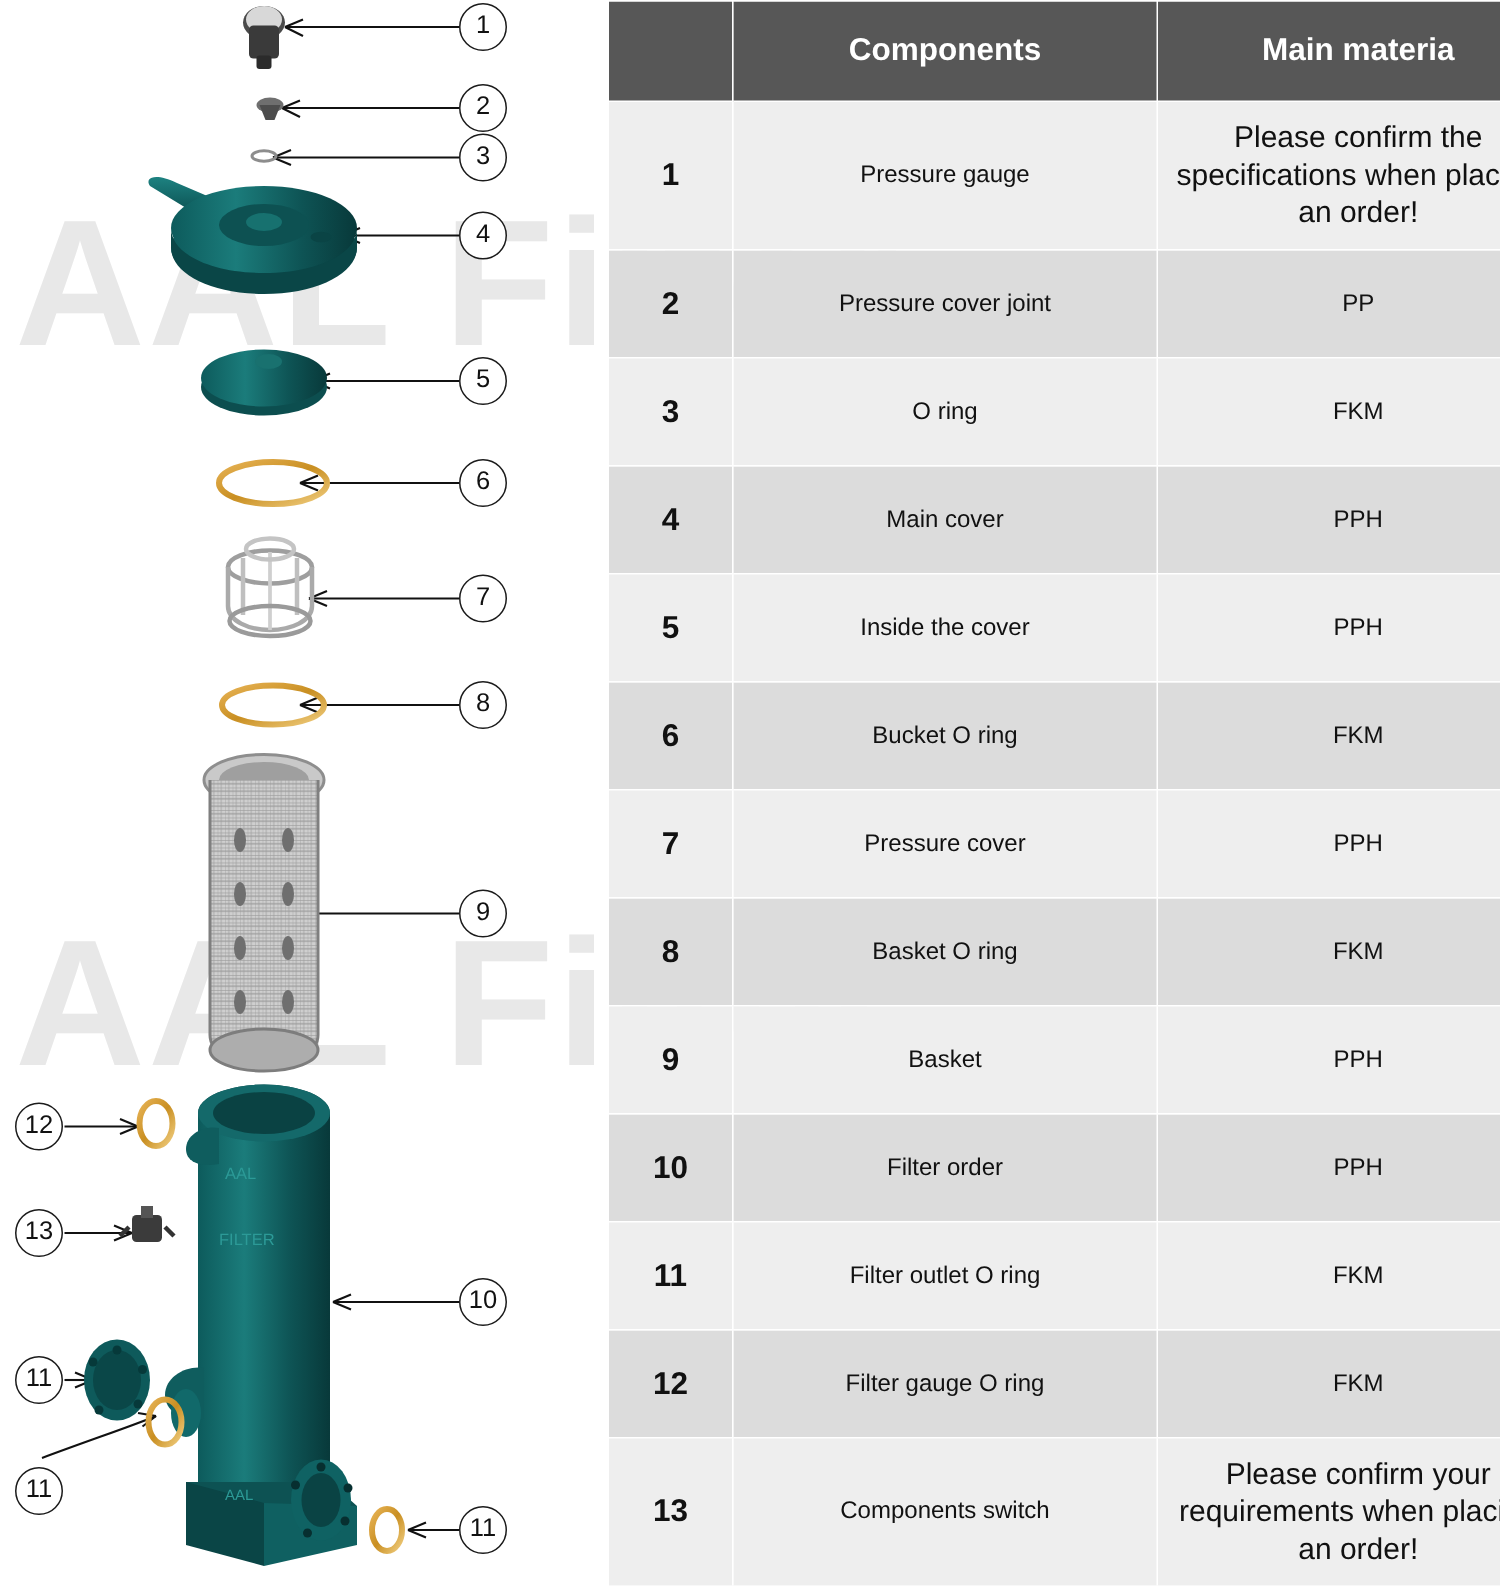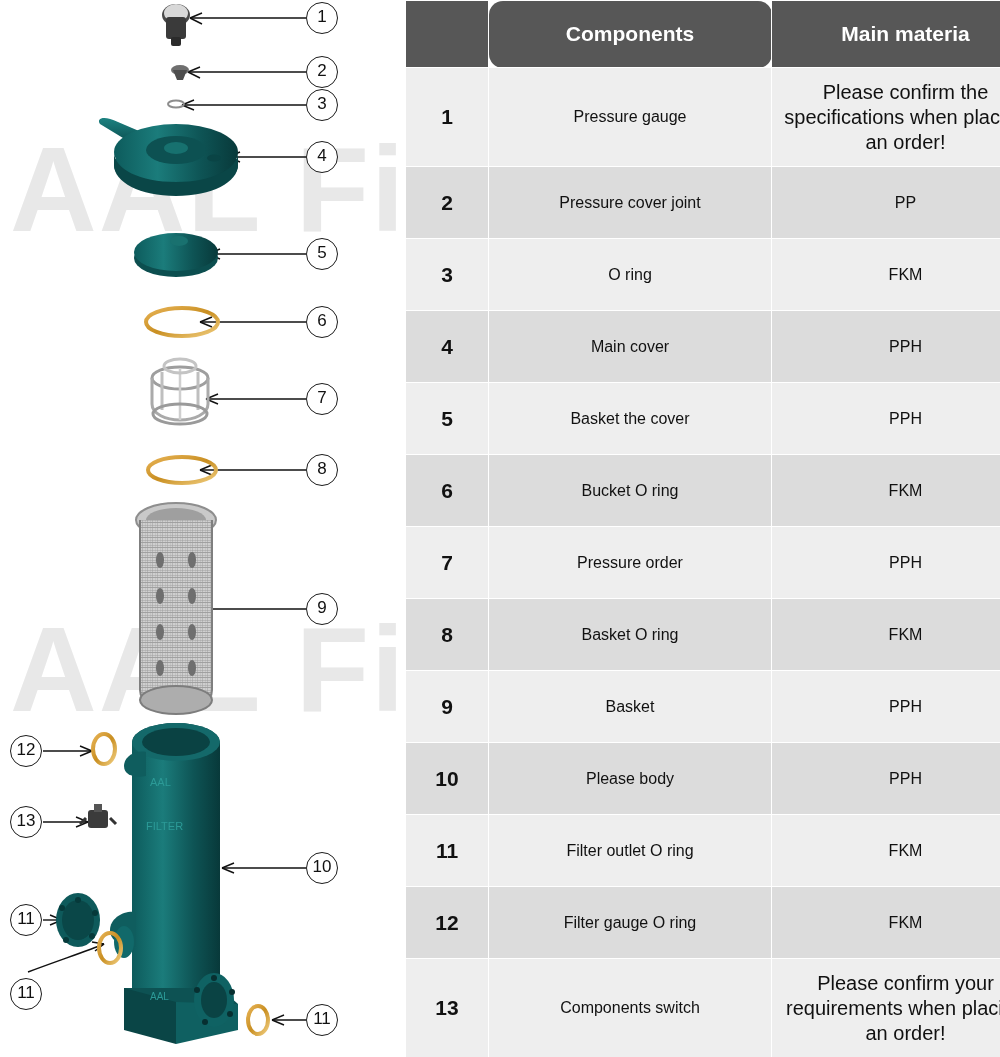--- a/index.html
+++ b/index.html
@@ -65,21 +65,21 @@
     padding:4px 6px;
   }
   thead th {
     background:#575757;
     color:#ffffff;
     font-weight:bold;
     font-size:21px;
     height:58px;
   }
   th.col-num { width:70px; }
-  th.col-comp { width:270px;border-radius:14px; }
+  th.col-comp { width:270px; }
   th.col-mat { width:255px; }
 
   tbody tr.odd  td { background:#dcdcdc; }
   tbody tr.even td { background:#eeeeee; }
   tbody td.num { font-weight:bold; font-size:21px; }
   tbody td.multiline { line-height:1.25; font-size:20px; }
   tbody tr td { height:63px; }
   tbody tr.tall td { height:90px; }
 </style>
 </head>
@@ -337,46 +337,46 @@
           <td>O ring</td>
           <td>FKM</td>
         </tr>
         <tr class="odd">
           <td class="num">4</td>
           <td>Main cover</td>
           <td>PPH</td>
         </tr>
         <tr class="even">
           <td class="num">5</td>
-          <td>Basket the cover</td>
+          <td>Inside the cover</td>
           <td>PPH</td>
         </tr>
         <tr class="odd">
           <td class="num">6</td>
           <td>Bucket O ring</td>
           <td>FKM</td>
         </tr>
         <tr class="even">
           <td class="num">7</td>
-          <td>Pressure order</td>
+          <td>Pressure cover</td>
           <td>PPH</td>
         </tr>
         <tr class="odd">
           <td class="num">8</td>
           <td>Basket O ring</td>
           <td>FKM</td>
         </tr>
         <tr class="even">
           <td class="num">9</td>
           <td>Basket</td>
           <td>PPH</td>
         </tr>
         <tr class="odd">
           <td class="num">10</td>
-          <td>Please body</td>
+          <td>Filter order</td>
           <td>PPH</td>
         </tr>
         <tr class="even">
           <td class="num">11</td>
           <td>Filter outlet O ring</td>
           <td>FKM</td>
         </tr>
         <tr class="odd">
           <td class="num">12</td>
           <td>Filter gauge O ring</td>

